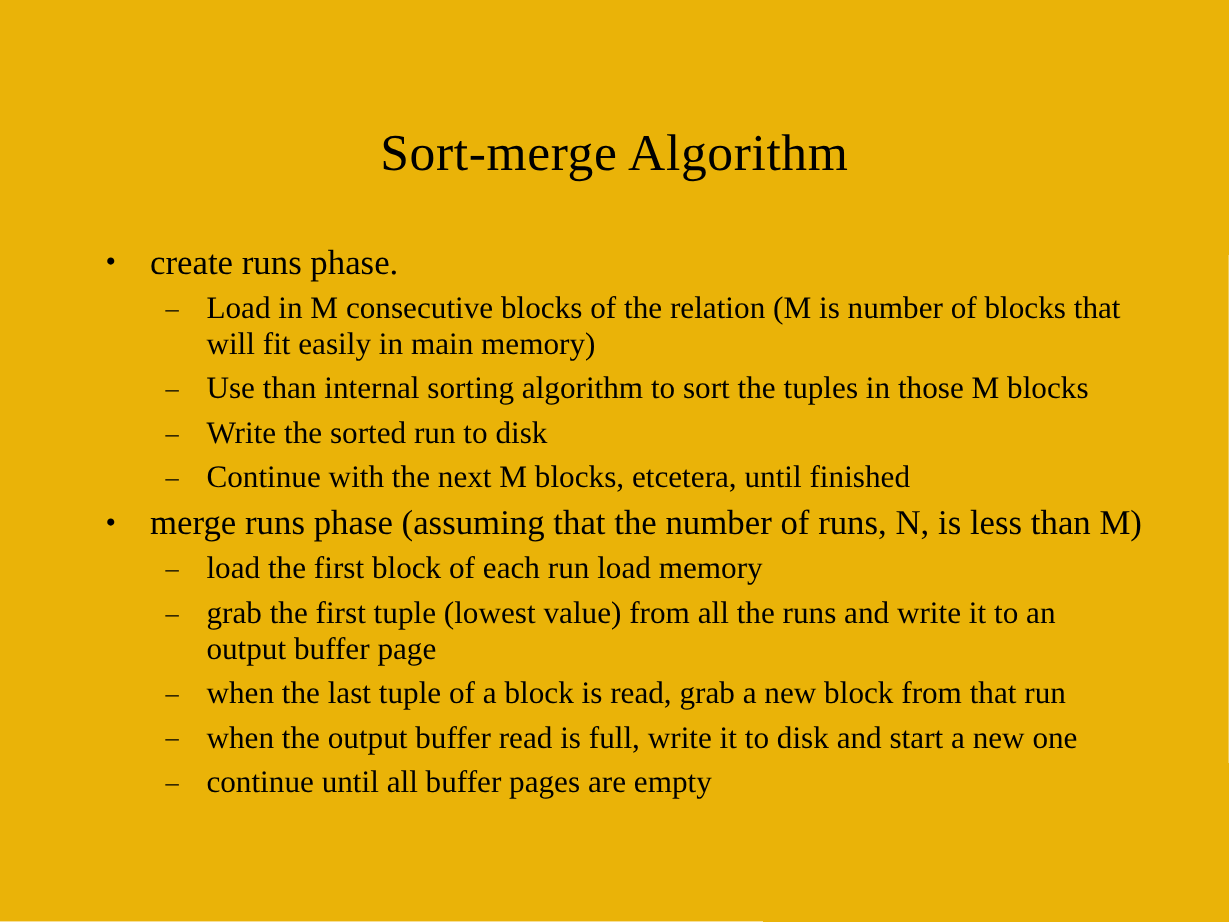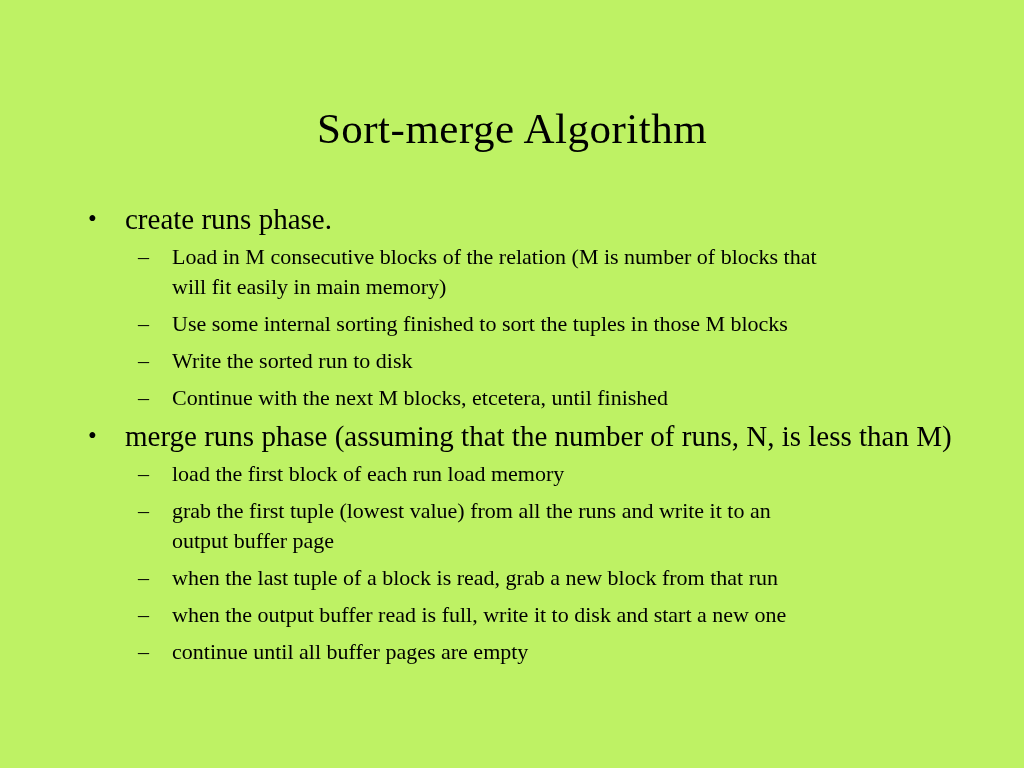--- a/index.html
+++ b/index.html
@@ -4,21 +4,21 @@
 <style>
   html, body {
     margin: 0;
     padding: 0;
     background: #ffffff;
   }
   .slide {
     position: relative;
     width: 1024px;
     height: 768px;
-    background: #bef264;
+    background: #eab308;
     color: #000000;
     font-family: "Liberation Serif", "DejaVu Serif", serif;
     overflow: hidden;
   }
   .title {
     margin: 104px 0 0 0;
     text-align: center;
     font-size: 43px;
     font-weight: 400;
     line-height: 1.15;
@@ -51,21 +51,21 @@
     max-width: 845px;
   }
   .l2 .marker {
     margin-left: 138px;
     width: 34px;
     flex: 0 0 34px;
     font-size: 22px;
     line-height: 30px;
   }
   .l2 .text {
-    font-size: 22px;
+    font-size: 26px;
     line-height: 30px;
     max-width: 770px;
     white-space: pre-line;
   }
 </style>
 </head>
 <body>
 
 <div class="slide">
 
@@ -79,21 +79,21 @@
     </div>
 
     <div class="row l2">
       <span class="marker">–</span>
       <span class="text">Load in M consecutive blocks of the relation (M is number of blocks that
 will fit easily in main memory)</span>
     </div>
 
     <div class="row l2">
       <span class="marker">–</span>
-      <span class="text">Use some internal sorting finished to sort the tuples in those M blocks</span>
+      <span class="text">Use than internal sorting algorithm to sort the tuples in those M blocks</span>
     </div>
 
     <div class="row l2">
       <span class="marker">–</span>
       <span class="text">Write the sorted run to disk</span>
     </div>
 
     <div class="row l2">
       <span class="marker">–</span>
       <span class="text">Continue with the next M blocks, etcetera, until finished</span>

